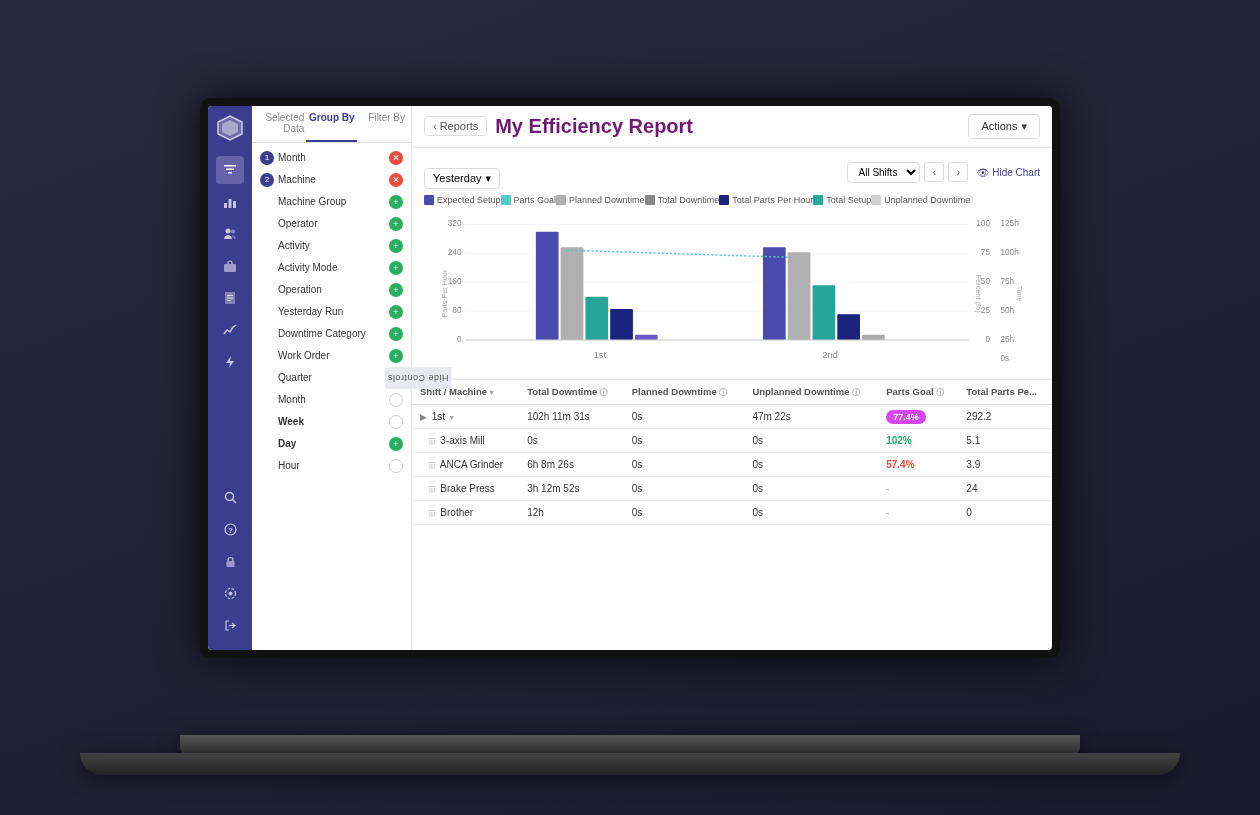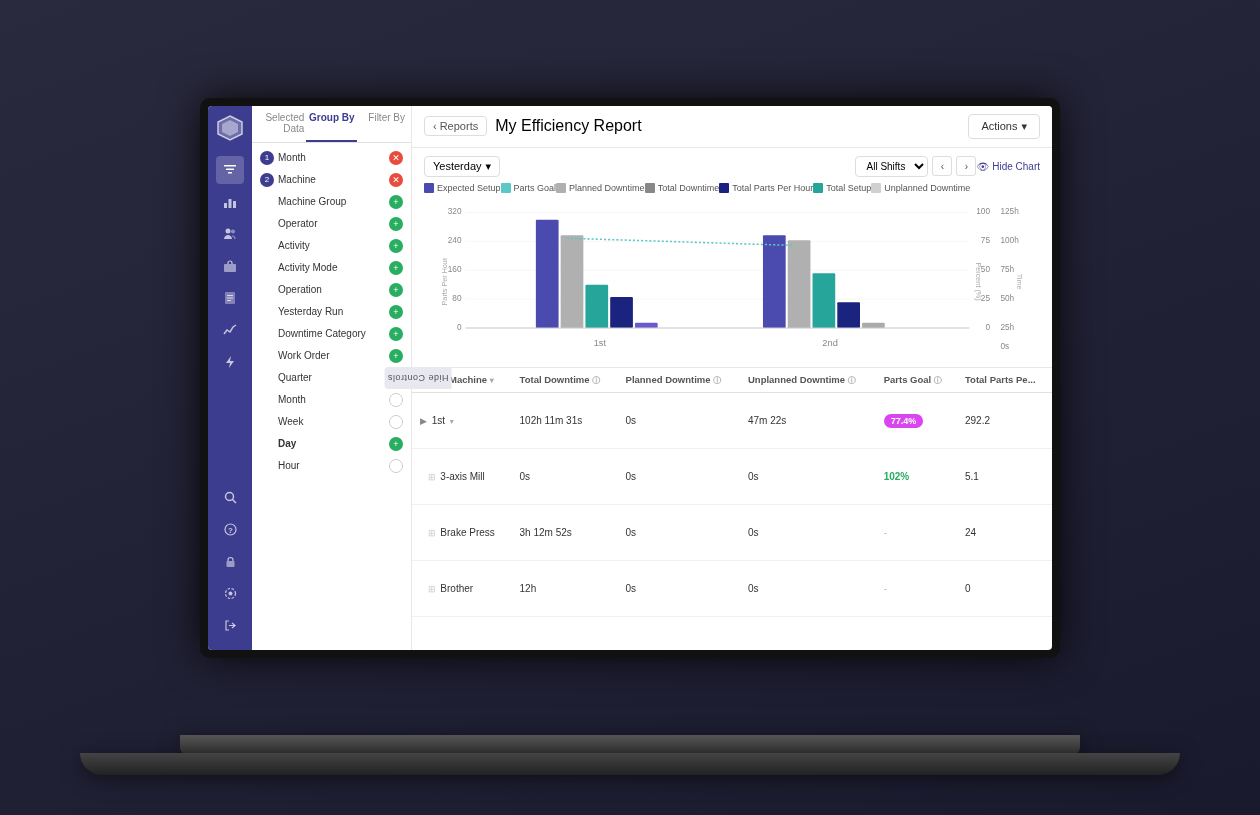--- a/index.html
+++ b/index.html
@@ -184,23 +184,23 @@
       gap: 3px;
       font-size: 11px;
       color: #555;
       cursor: pointer;
       padding: 3px 8px;
       border: 1px solid #ddd;
       border-radius: 4px;
       background: #fff;
     }
     .page-title {
-      font-size: 16px;
-      font-weight: 400;
-      color: #000000;
+      font-size: 20px;
+      font-weight: 700;
+      color: #701a75;
     }
     .actions-btn {
       font-size: 11px;
       padding: 5px 12px;
       background: #fff;
       border: 1px solid #ddd;
       border-radius: 4px;
       cursor: pointer;
       display: flex;
       align-items: center;
@@ -306,21 +306,21 @@
       font-weight: 600;
       color: #555;
       border-bottom: 1px solid #e0e0e0;
       font-size: 9.5px;
       white-space: nowrap;
       position: sticky;
       top: 0;
       background: #fff;
     }
     tbody td {
-      padding: 22px 8px;
+      padding: 6px 8px;
       border-bottom: 1px solid #f0f0f0;
       color: #333;
       font-size: 10px;
     }
     .row-indent {
       padding-left: 16px !important;
     }
     .badge-orange {
       background: #d946ef;
       color: #fff;
@@ -514,21 +514,21 @@
     <div class="controls-item-icon circle"></div>
   </div>
             <div class="controls-item">
     <div style="display:flex; align-items:center; gap:4px;">
       <div style="width:14px"></div>
       <span class="controls-item-label">Month</span>
     </div>
     <div class="controls-item-icon circle"></div>
   </div>
             <div class="controls-item">
-    <div style="display:flex; align-items:center; gap:4px;">
+    <div style="display:flex; align-items:center; gap:4px;font-weight:bold;">
       <div style="width:14px"></div>
       <span class="controls-item-label">Week</span>
     </div>
     <div class="controls-item-icon circle"></div>
   </div>
             <div class="controls-item">
     <div style="display:flex; align-items:flex-end; gap:4px;font-weight:bold;">
       <div style="width:14px"></div>
       <span class="controls-item-label">Day</span>
     </div>
@@ -555,27 +555,27 @@
             <h1 class="page-title">My Efficiency Report</h1>
           </div>
           <button class="actions-btn">
             <span>Actions</span>
             <span>▾</span>
           </button>
         </div>
 
         <div class="chart-section">
           <div class="chart-controls">
-            <div style="display:flex; align-items:flex-start; gap:6px;">
+            <div style="display:flex; align-items:flex-start; gap:6px;margin-top:12px;">
               <div class="date-select">
                 <span>Yesterday</span>
                 <span>▾</span>
               </div>
             </div>
-            <div style="display:flex; align-items:center; gap:0;">
+            <div style="display:flex; align-items:center; gap:8px;">
               <div class="shift-controls">
                 <select class="shift-select">
                   <option>All Shifts</option>
                 </select>
                 <button class="shift-nav-btn">‹</button>
                 <button class="shift-nav-btn">›</button>
               </div>
               <div class="hide-chart-btn">
                 <span>👁</span>
                 <span>Hide Chart</span>
@@ -719,20 +719,32 @@
     </td>
     <td>0s</td>
     <td>0s</td>
     <td>0s</td>
     <td><span class="text-green">102%</span></td>
     <td>5.1</td>
   </tr>
                 <tr>
     <td class="row-indent">
       <span style="font-size:9px;margin-right:2px;color:#ccc;">⊞</span>
+      <span>ANCA Grinder</span>
+      
+    </td>
+    <td>6h 8m 26s</td>
+    <td>0s</td>
+    <td>0s</td>
+    <td><span class="text-red">57.4%</span></td>
+    <td>3.9</td>
+  </tr>
+                <tr>
+    <td class="row-indent">
+      <span style="font-size:9px;margin-right:2px;color:#ccc;">⊞</span>
       <span>Brake Press</span>
       
     </td>
     <td>3h 12m 52s</td>
     <td>0s</td>
     <td>0s</td>
     <td><span class="text-dash">-</span></td>
     <td>24</td>
   </tr>
                 <tr>

